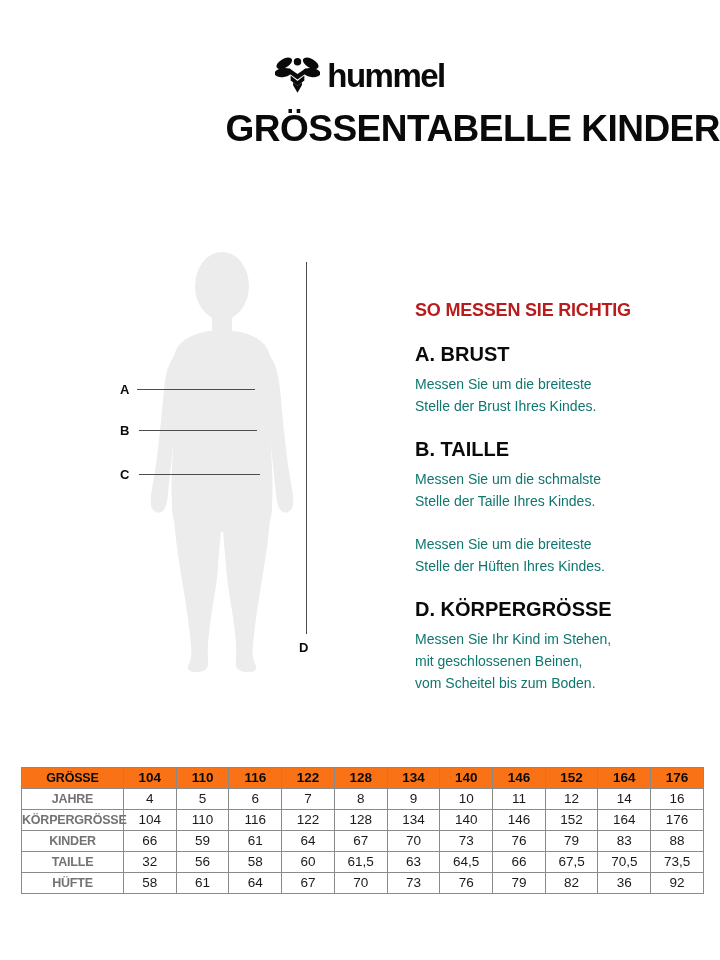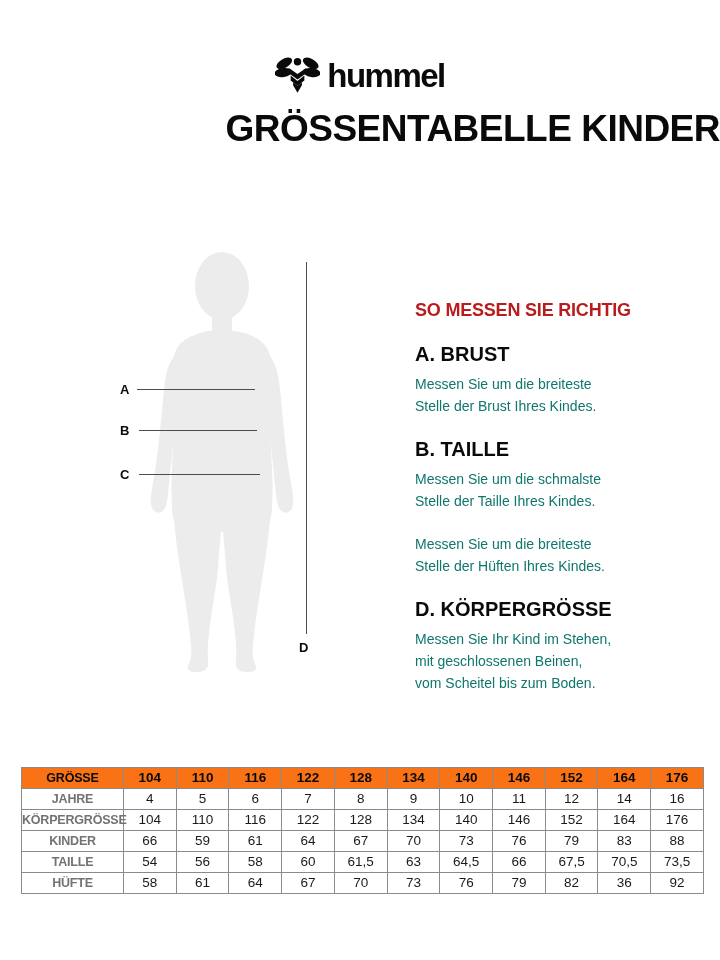--- a/index.html
+++ b/index.html
@@ -206,21 +206,21 @@
           <td>67</td>
           <td>70</td>
           <td>73</td>
           <td>76</td>
           <td>79</td>
           <td>83</td>
           <td>88</td>
         </tr>
         <tr>
           <td class="row-label">TAILLE</td>
-          <td>54</td>
+          <td>32</td>
           <td>56</td>
           <td>58</td>
           <td>60</td>
           <td>61,5</td>
           <td>63</td>
           <td>64,5</td>
           <td>66</td>
           <td>67,5</td>
           <td>70,5</td>
           <td>73,5</td>

